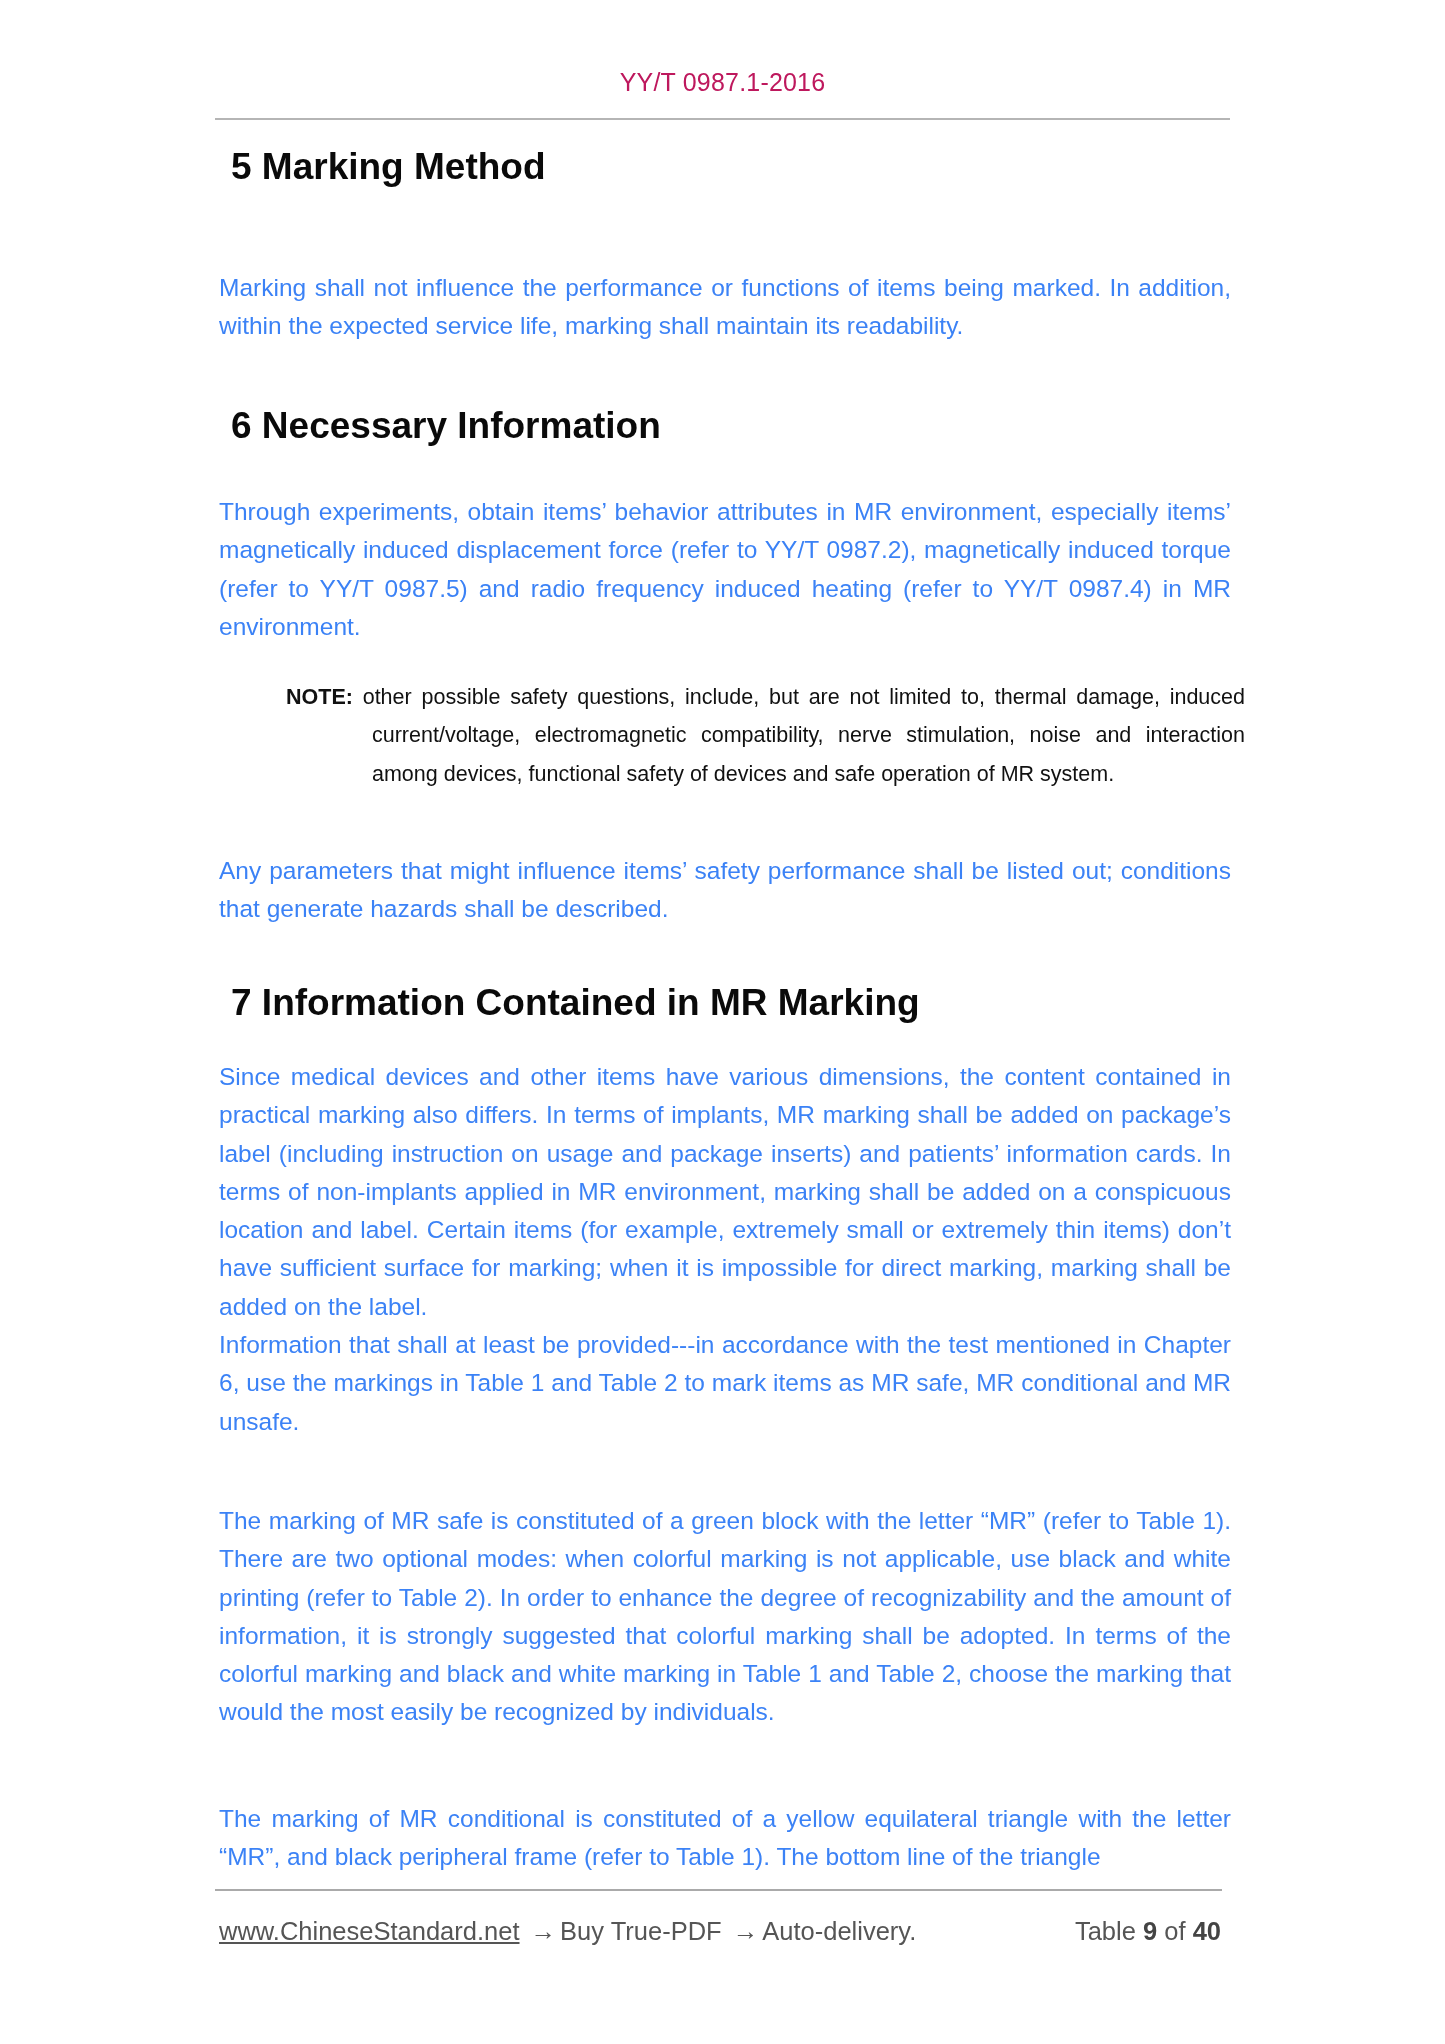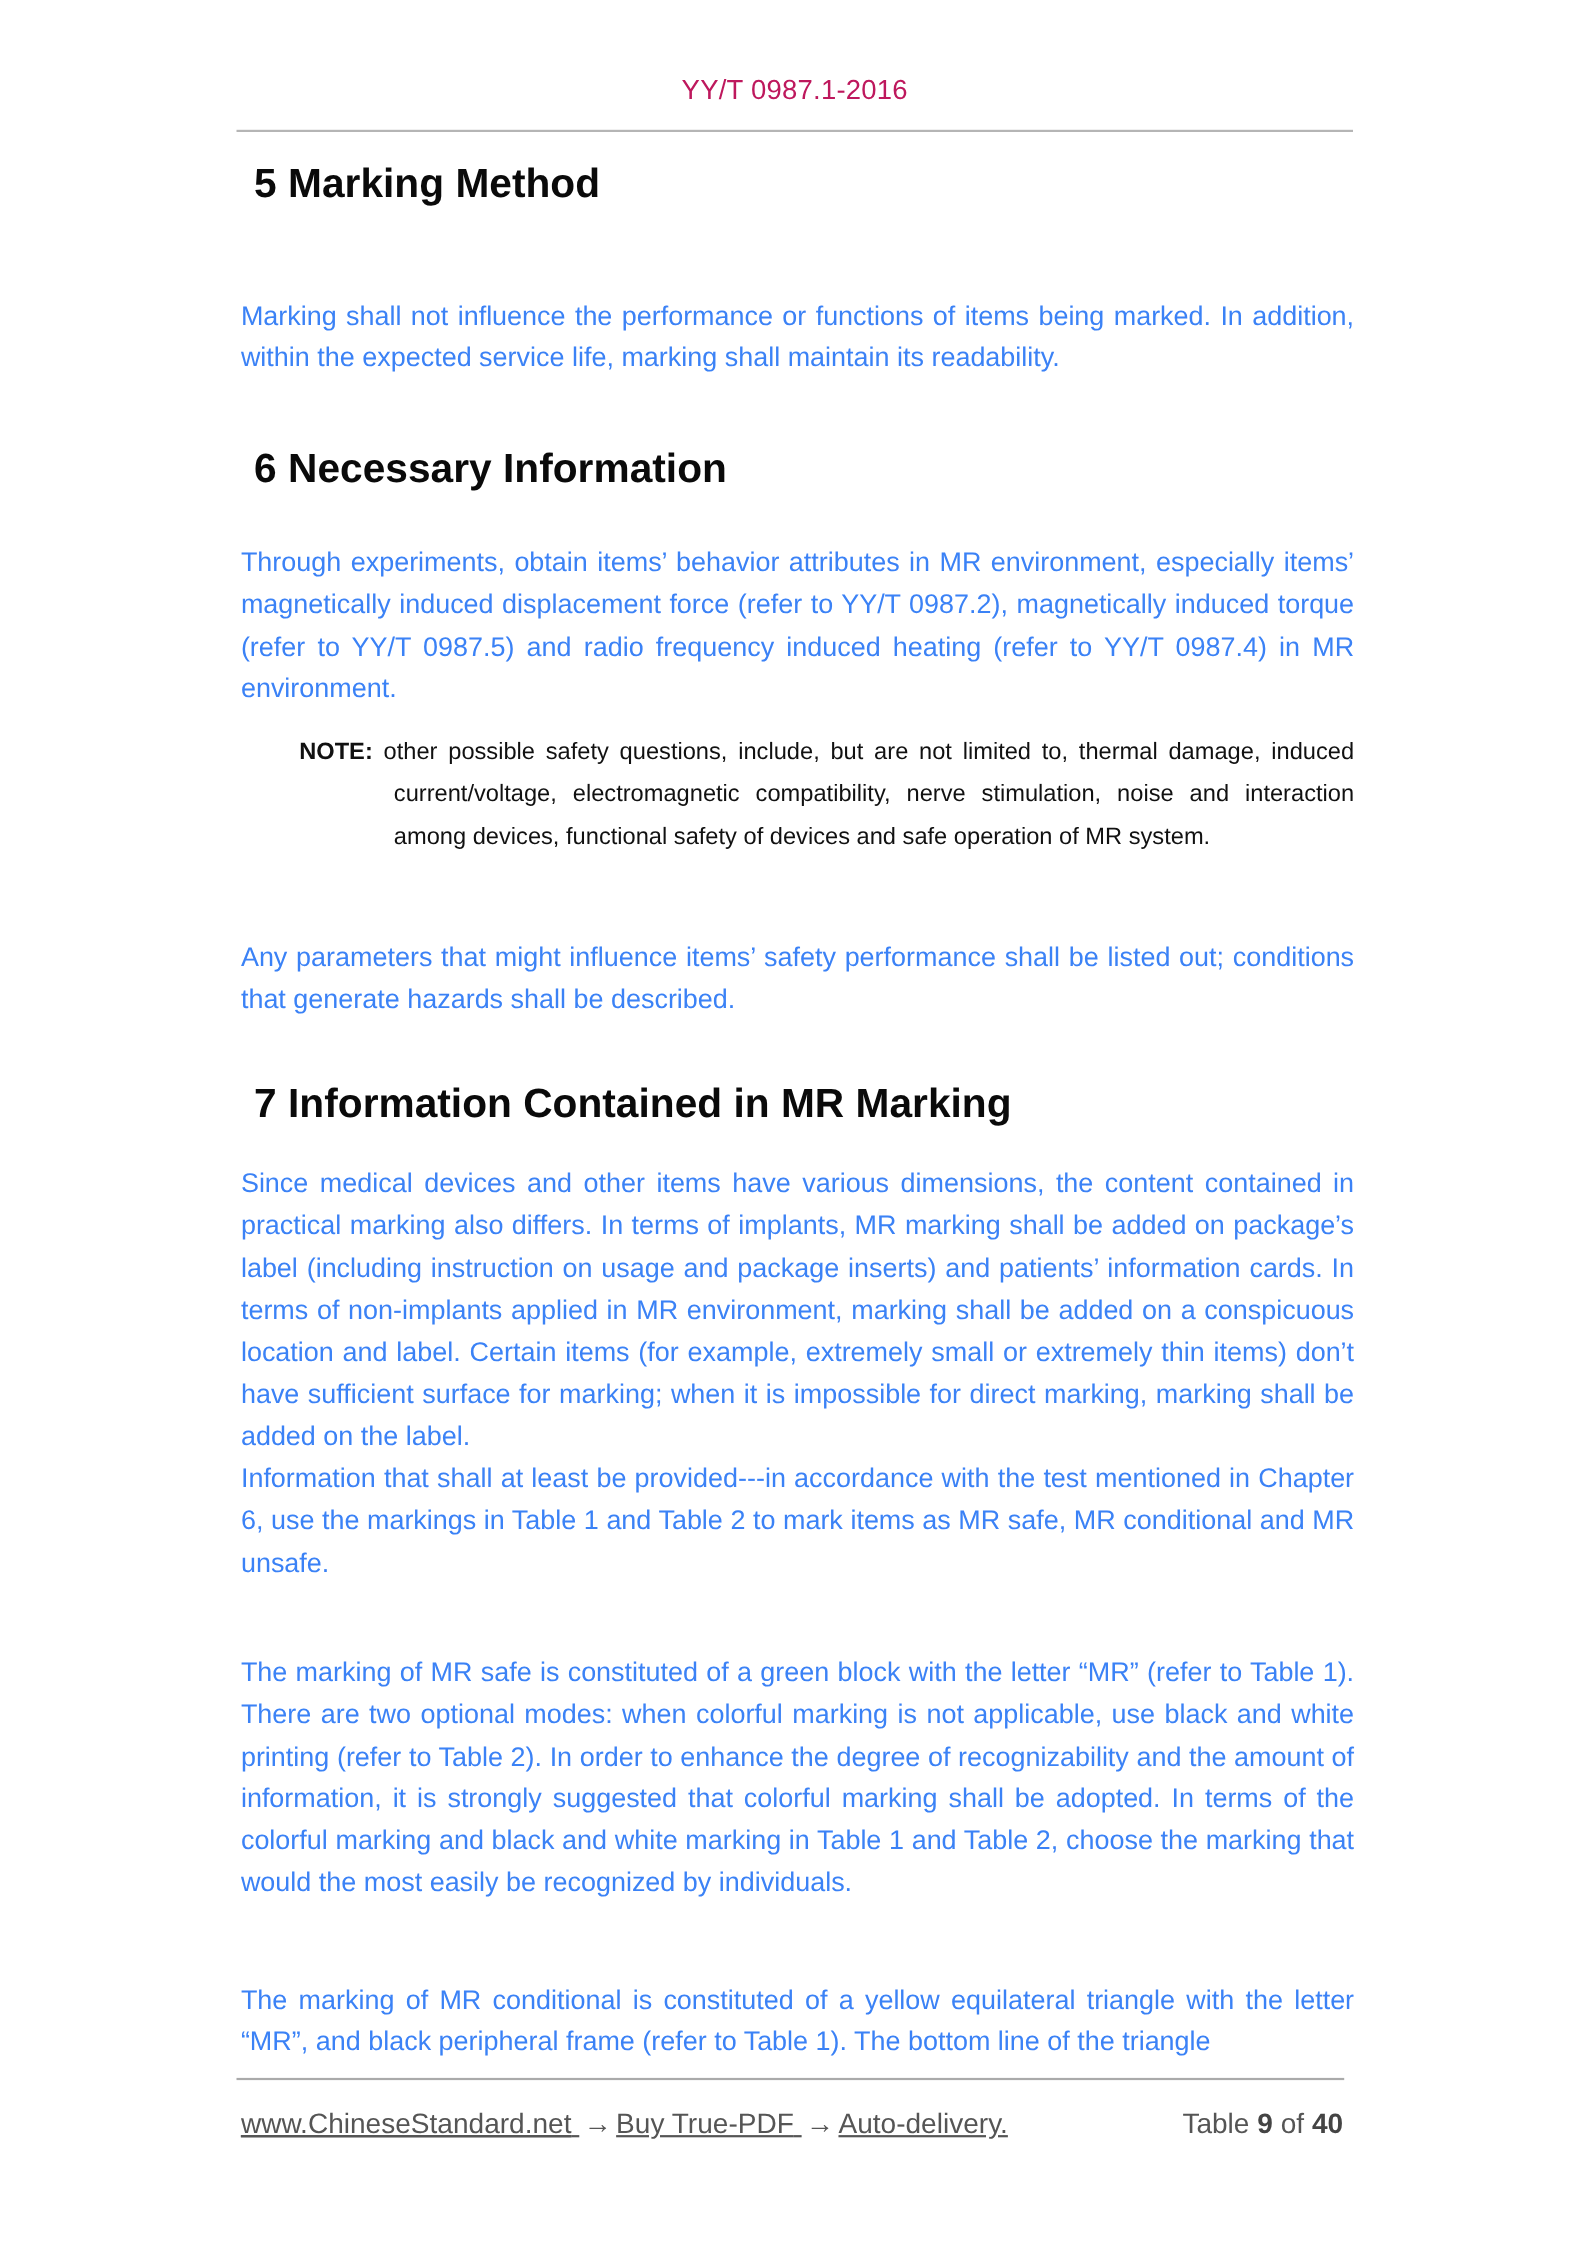--- a/index.html
+++ b/index.html
@@ -5,26 +5,26 @@
     html, body { margin: 0; padding: 0; background: #ffffff; }
     body { width: 1445px; height: 2044px; position: relative; overflow: hidden;
            font-family: "Liberation Sans", sans-serif; color: #111; }
     .page-header { position: absolute; left: 215px; width: 1015px; top: 68px; text-align: center;
                    font-size: 25px; color: #be185d; letter-spacing: 0.2px; }
     .header-rule { position: absolute; left: 215px; width: 1015px; top: 118px; height: 2px; background: #b5b5b5; }
     .content { position: absolute; left: 219px; width: 1012px; top: 0; }
     h2 { position: absolute; left: 0; margin: 12px; font-size: 37px; font-weight: bold; color: #0a0a0a; white-space: nowrap; }
     p.body { position: absolute; left: 0; width: 1012px; margin: 0; font-size: 24.5px; line-height: 38.3px;
              text-align: justify; color: #3b82f6; }
-    .note { position: absolute; left: 53px; width: 959px; margin: 0; font-size: 21.5px; line-height: 38.3px;
+    .note { position: absolute; left: 53px; width: 959px; margin: 14px; font-size: 21.5px; line-height: 38.3px;
             color: #111; text-align: justify; padding-left: 86px; text-indent: -86px; box-sizing: border-box; }
     .note-label { font-weight: bold; }
     .footer-rule { position: absolute; left: 215px; width: 1007px; top: 1889px; height: 2px; background: #aaaaaa; }
     .footer { position: absolute; top: 1917px; left: 219px; width: 1002px; font-size: 25.5px; color: #555; }
-    .footer-left { position: absolute; left: 0; white-space: nowrap; text-decoration: underline; }
+    .footer-left { position: absolute; left: 0; white-space: nowrap; }
     .footer-link { color: #555; text-decoration: underline; }
     .footer-right { position: absolute; right: 0; white-space: nowrap; }
     .footer-right b { color: #444; }
     .arrow { display: inline-block; margin: 0 4px; }
   </style>
 </head>
 <body>
 
 <div class="page-header">YY/T 0987.1-2016</div>
 <div class="header-rule"></div>

